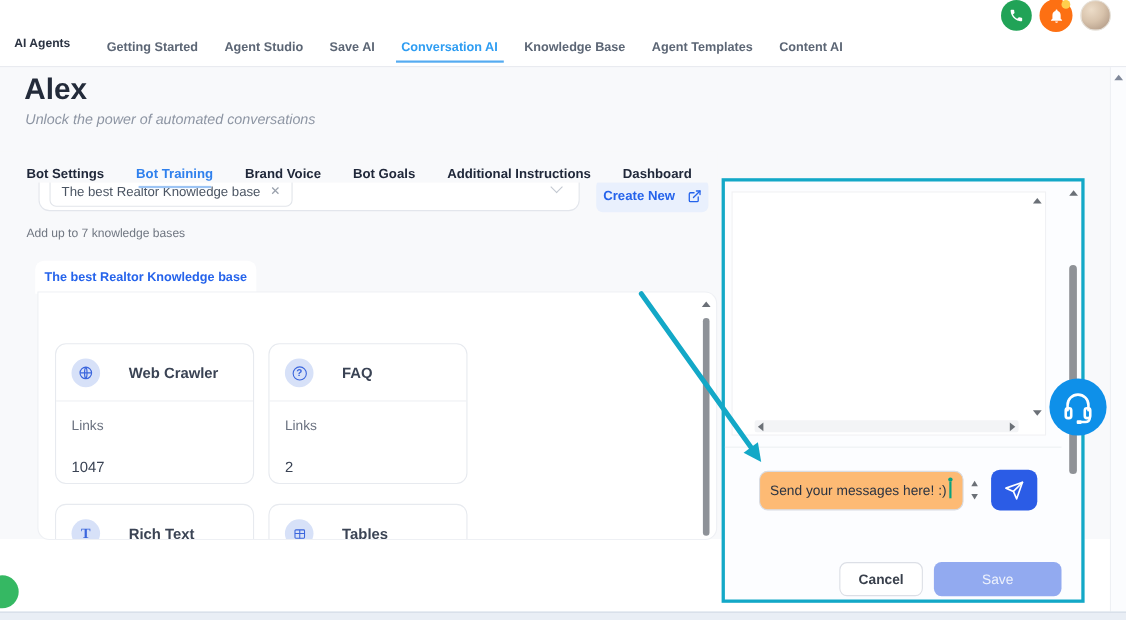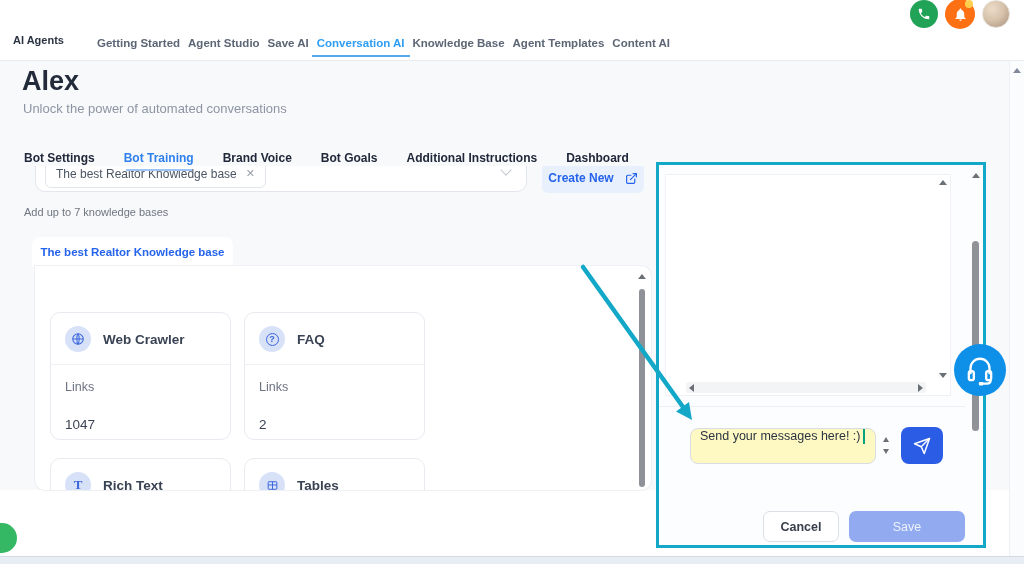--- a/index.html
+++ b/index.html
@@ -7,34 +7,34 @@
   #page { position:relative; width:1024px; height:564px; background:#fff; overflow:hidden; }
 
   
   .content-bg { position:absolute; left:0; top:61px; width:1024px; height:495px; background:#f8f9fb; }
   .bottom-white { position:absolute; left:0; top:490px; width:1024px; height:66px; background:#ffffff; }
   .bottom-band { position:absolute; left:0; top:556px; width:1024px; height:8px; background:#e9eef5; border-top:1px solid #d2dbe6; z-index:6; }
 
   
   .topbar { position:absolute; left:0; top:0; width:1024px; height:61px; background:#fff; border-bottom:1px solid #e9ebf0; z-index:7; }
   .brand { position:absolute; left:13px; top:34px; font-size:11px; font-weight:700; color:#2b3342; }
-  .nav { position:absolute; left:97px; top:37px; display:flex; gap:8px; font-size:11.5px; font-weight:600; color:#5c6675; white-space:nowrap; }
+  .nav { position:absolute; left:97px; top:37px; display:flex; gap:24px; font-size:11.5px; font-weight:600; color:#5c6675; white-space:nowrap; }
   .nav-item { position:relative; cursor:pointer; }
   .nav-item.active { color:#2e9df2; }
   .nav-item.active::after { content:''; position:absolute; left:-5px; right:-5px; bottom:-8px; height:2px; background:#55abf1; }
   .top-icons { position:absolute; right:14px; top:-1px; display:flex; gap:7px; align-items:center; }
   .circle-btn { border-radius:50%; display:flex; align-items:center; justify-content:center; position:relative; }
   .phone-btn { width:28px; height:28px; background:#21a357; }
   .bell-btn { width:30px; height:30px; background:#fd7013; }
   .bell-badge { position:absolute; right:2px; top:1px; width:8px; height:8px; border-radius:50%; background:#ffcf4d; }
   .avatar { width:28px; height:28px; border-radius:50%; background:radial-gradient(circle at 35% 30%, #ecdcc8 0%, #d8c3ac 45%, #a78f7c 100%); border:1px solid #e5e0d8; }
 
   
   .page-title { position:absolute; left:22px; top:66px; font-size:27px; font-weight:700; color:#232b3a; z-index:1; }
-  .page-subtitle { position:absolute; left:23px; top:101px; font-size:13px; color:#8d95a3; z-index:1; }
+  .page-subtitle { position:absolute; left:23px; top:101px; font-size:13px; color:#8d95a3; z-index:1;font-style:italic; }
 
   
   .subtab-bg { position:absolute; left:0; top:138px; width:652px; height:28px; background:#f8f9fb; z-index:2; }
   .subtabs { position:absolute; left:24px; top:151px; display:flex; gap:29px; font-size:12px; font-weight:700; color:#20283a; z-index:3; white-space:nowrap; }
   .subtab { position:relative; cursor:pointer; }
   .subtab.active { color:#2f80ed; }
   .subtab.active::after { content:''; position:absolute; left:2px; right:2px; bottom:-6px; height:2px; background:#9cc4f4; }
 
   
   .kb-select { position:absolute; left:35px; top:150px; width:492px; height:42px; background:#fff; border:1px solid #e3e6ec; border-radius:10px; z-index:1; }
@@ -44,21 +44,21 @@
   .create-new { position:absolute; left:542px; top:163px; width:102px; height:30px; background:#e9f0fd; border-radius:6px; display:flex; align-items:center; justify-content:center; gap:11px; color:#2563eb; font-size:12px; font-weight:700; z-index:1; cursor:pointer; }
   .kb-hint { position:absolute; left:24px; top:206px; font-size:11px; color:#6f7681; z-index:1; }
 
   
   .kb-tab { position:absolute; left:32px; top:237px; width:201px; height:30px; background:#fff; border-radius:8px 8px 0 0; color:#2563eb; font-size:11.5px; font-weight:700; display:flex; align-items:center; justify-content:center; z-index:1; cursor:pointer; }
   .main-panel { position:absolute; left:35px; top:266px; width:616px; height:224px; background:#fff; border-radius:0 10px 10px 10px; box-shadow:0 0 0 1px #eef0f4; overflow:hidden; z-index:1; }
   .panel-vscroll { position:absolute; right:3px; top:4px; bottom:2px; width:12px; }
   .panel-vscroll .thumb { position:absolute; left:3px; top:19px; width:6px; height:198px; background:#8e9298; border-radius:3px; }
   .cards { position:absolute; left:15px; top:46px; display:grid; grid-template-columns:181px 181px; column-gap:13px; row-gap:18px; }
   .card { height:128px; border:1px solid #e7eaef; border-radius:10px; background:#fff; }
-  .card-header { display:flex; align-items:center; gap:12px; padding:13px 14px 12px 14px; border-bottom:1px solid #eef0f3; }
+  .card-header { display:flex; align-items:center; gap:26px; padding:13px 14px 12px 14px; border-bottom:1px solid #eef0f3; }
   .card-icon { width:26px; height:26px; min-width:26px; border-radius:50%; background:#d7e1f8; display:flex; align-items:center; justify-content:center; color:#3b66dd; }
   .q-icon { width:13px; height:13px; border:1.4px solid #3b66dd; border-radius:50%; font-size:9px; font-weight:700; display:flex; align-items:center; justify-content:center; }
   .t-icon { font-family:"Liberation Serif", serif; font-size:13px; font-weight:700; }
   .card-title { font-size:13.5px; font-weight:600; color:#3a4354; }
   .card-body { padding:15px 14px; }
   .stat-label { font-size:12.5px; color:#6b7280; }
   .stat-value { font-size:13.5px; color:#3a4354; margin-top:23px; }
 
   
   .tri-up { width:0; height:0; border-left:4px solid transparent; border-right:4px solid transparent; border-bottom:5px solid #6b7077; }
@@ -71,21 +71,21 @@
   .preview-panel { position:absolute; left:656px; top:162px; width:330px; height:386px; border:3px solid #13a8c7; background:#fcfdff; z-index:4; }
   .chat-area { position:absolute; left:6px; top:9px; width:286px; height:222px; background:#fff; border:1px solid #f0f1f4; }
   .chat-vscroll { position:absolute; right:1px; top:3px; bottom:15px; width:13px; }
   .chat-hscroll { position:absolute; left:20px; right:24px; bottom:2px; height:11px; background:#f3f4f6; border-radius:2px; }
   .chat-hscroll .tri-left { position:absolute; left:3px; top:2px; }
   .chat-hscroll .tri-right { position:absolute; right:3px; top:2px; }
   .outer-scroll { position:absolute; right:1px; top:6px; bottom:6px; width:13px; }
   .outer-scroll .thumb { position:absolute; left:3px; top:70px; width:7px; height:190px; background:#8f9297; border-radius:4px; }
   .msg-divider { position:absolute; left:0px; right:18px; top:241px; border-top:1px solid #edeff3; }
   .msg-row { position:absolute; left:31px; top:262px; display:flex; align-items:center; }
-  .msg-input { width:186px; height:36px; border:1px solid #d8dce3; border-radius:8px; background:#fef9c3; display:flex; align-items:flex-start; padding:0 9px; font-size:12.5px; color:#2b3442; white-space:nowrap; overflow:hidden; }
+  .msg-input { width:186px; height:36px; border:1px solid #d8dce3; border-radius:8px; background:#fdba74; display:flex; align-items:center; padding:0 9px; font-size:12.5px; color:#2b3442; white-space:nowrap; overflow:hidden; }
   .caret { position:relative; display:inline-block; width:2px; height:15px; background:#0aa17e; margin-left:2px; }
   .caret::after { content:''; position:absolute; top:-4px; left:-1px; width:4px; height:4px; border-radius:50%; background:#0aa17e; }
   .msg-stepper { width:14px; height:36px; margin-left:3px; display:flex; flex-direction:column; align-items:center; justify-content:center; gap:7px; }
   .msg-stepper .tri-up, .msg-stepper .tri-down { border-left-width:3.5px; border-right-width:3.5px; }
   .send-btn { margin-left:8px; width:42px; height:37px; background:#2b5ce6; border-radius:8px; display:flex; align-items:center; justify-content:center; cursor:pointer; }
   .cancel-btn { position:absolute; left:104px; top:346px; width:76px; height:31px; background:#fff; border:1px solid #dcdfe6; border-radius:7px; font-size:12.5px; font-weight:700; color:#39404c; display:flex; align-items:center; justify-content:center; cursor:pointer; }
   .save-btn { position:absolute; left:190px; top:346px; width:116px; height:31px; background:#92aaf0; border-radius:7px; font-size:12.5px; font-weight:400; color:#eef2fc; display:flex; align-items:center; justify-content:center; cursor:pointer; }
 
   
   .arrow-overlay { position:absolute; left:0; top:0; width:1024px; height:564px; z-index:5; pointer-events:none; }

